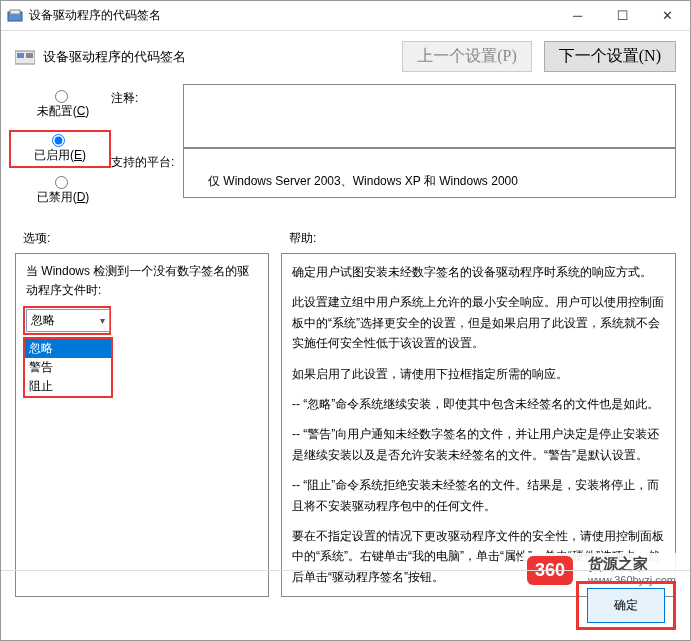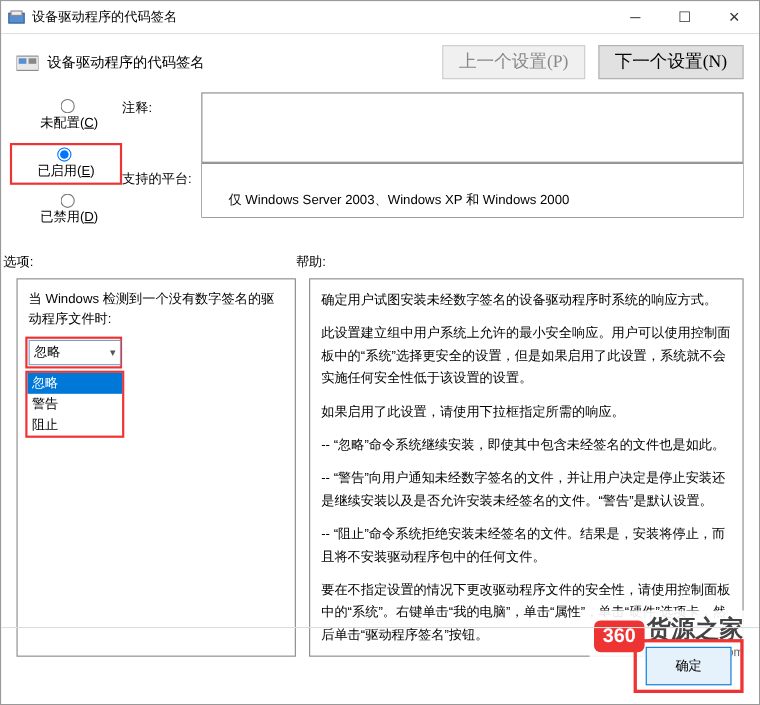--- a/index.html
+++ b/index.html
@@ -109,21 +109,21 @@
   .platform-box {
     flex: 1;
     height: 38px;
     border: 1px solid #888;
     background: #fff;
     padding: 24px;
     overflow: auto;
   }
   .section-labels {
     display: flex;
-    padding: 4px 14px 6px 2px;
+    padding: 4px 14px 6px 22px;
   }
   .section-labels .left { width: 266px; }
   .lower-area {
     display: flex;
     padding: 0 14px;
     gap: 12px;
     height: 344px;
     border-radius: 19px;
   }
   .options-panel, .help-panel {
@@ -181,36 +181,36 @@
     border: 1px solid #0078d7;
     background: #e5f1fb;
     padding: 8px 26px;
     font-size: 12px;
     font-family: inherit;
     cursor: pointer;
   }
   .watermark {
     position: absolute;
     right: 10px;
-    bottom: 39px;
-    display: flex;
-    align-items: center;
-    gap: 2px;
+    bottom: 52px;
+    display: flex;
+    align-items: center;
+    gap: 15px;
     background: rgba(255,255,255,0.9);
     padding: 2px 4px;
   }
   .wm-badge {
     background: #e33;
     color: #fff;
     font-weight: bold;
     font-size: 18px;
     padding: 4px 8px;
     border-radius: 6px;
   }
-  .wm-text { font-size: 22px; font-weight: bold; color: #444; }
+  .wm-text { font-size: 15px; font-weight: bold; color: #444; }
   .wm-sub { font-size: 11px; color: #666; }
 </style>
 </head>
 <body>
 
 <div class="window">
 
   <div class="titlebar">
     <span class="title-icon">
       <svg viewBox="0 0 16 16">

